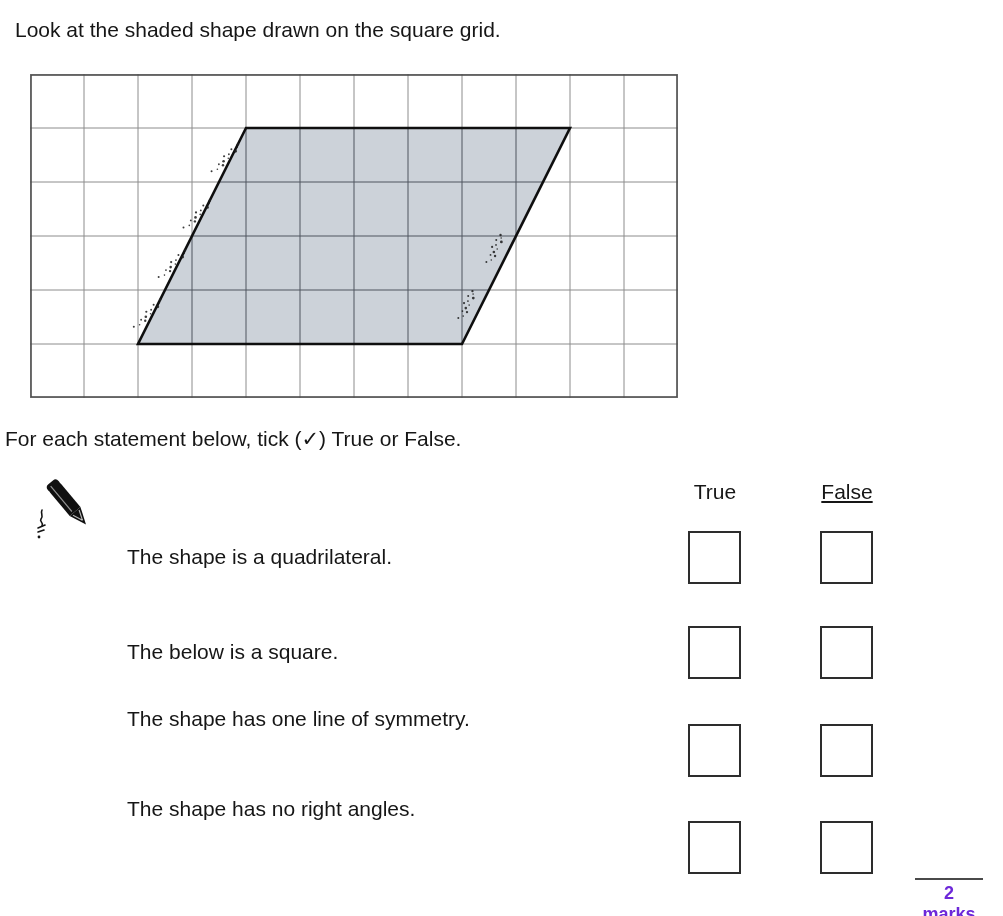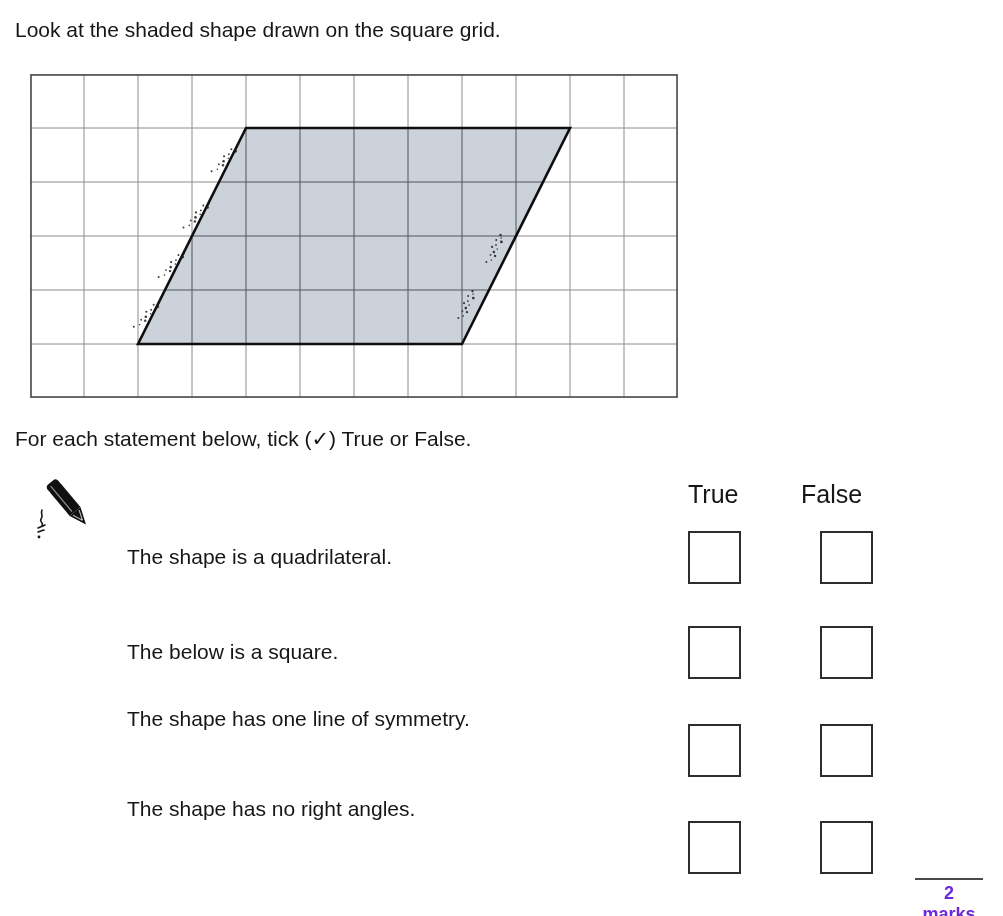--- a/index.html
+++ b/index.html
@@ -8,25 +8,25 @@
     position: relative;
     width: 1003px; height: 916px;
     font-family: "Liberation Sans", sans-serif;
     color: #161616;
     overflow: hidden;
   }
   .abs { position: absolute; }
   .txt { font-size: 21px; line-height: 26px; white-space: nowrap; color: #161616; }
   #title { left: 15px; top: 17px; }
   #figure { left: 30px; top: 74px; width: 648px; height: 324px; }
-  #instruction { left: 15px; top: 426px; }
+  #instruction { left: 5px; top: 426px; }
   #pencil-wrap { left: 28px; top: 470px; width: 80px; height: 78px; }
-  .col-header { top: 480px; font-size: 25px; }
+  .col-header { top: 480px; font-size: 21px; text-align: center; }
   #true-header  { left: 688px; width: 54px; }
-  #false-header { left: 801px; width: 58px; }
+  #false-header { left: 818px; width: 58px; text-decoration: underline; }
   .statement { left: 127px; text-align: center; }
   .tickbox {
     position: absolute;
     width: 53px; height: 53px;
     border: 2px solid #2d2d2d;
     background: #ffffff;
     cursor: pointer;
   }
   .tickbox.true-col  { left: 688px; }
   .tickbox.false-col { left: 820px; }

